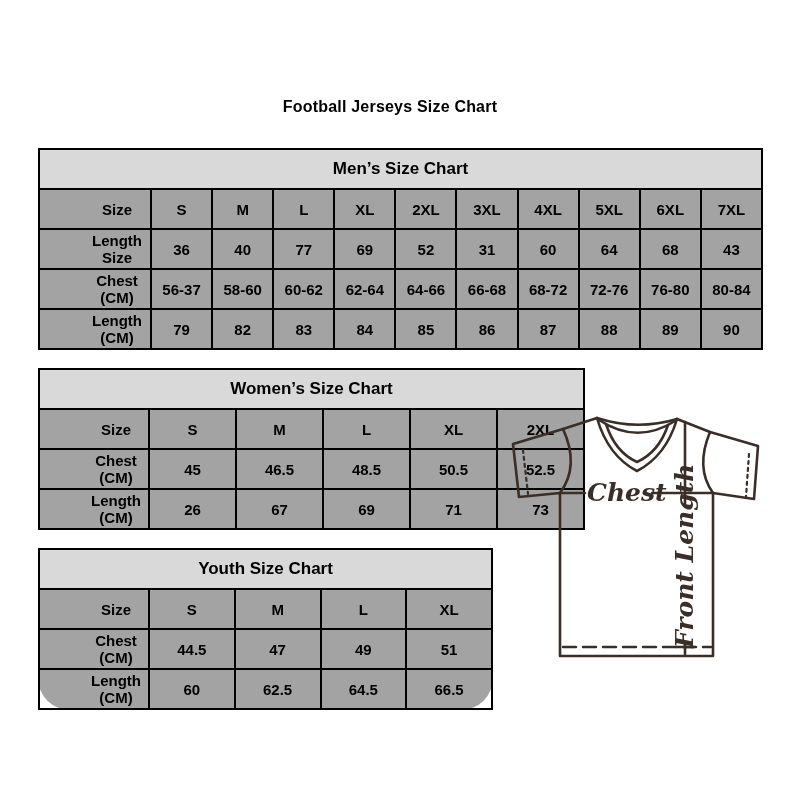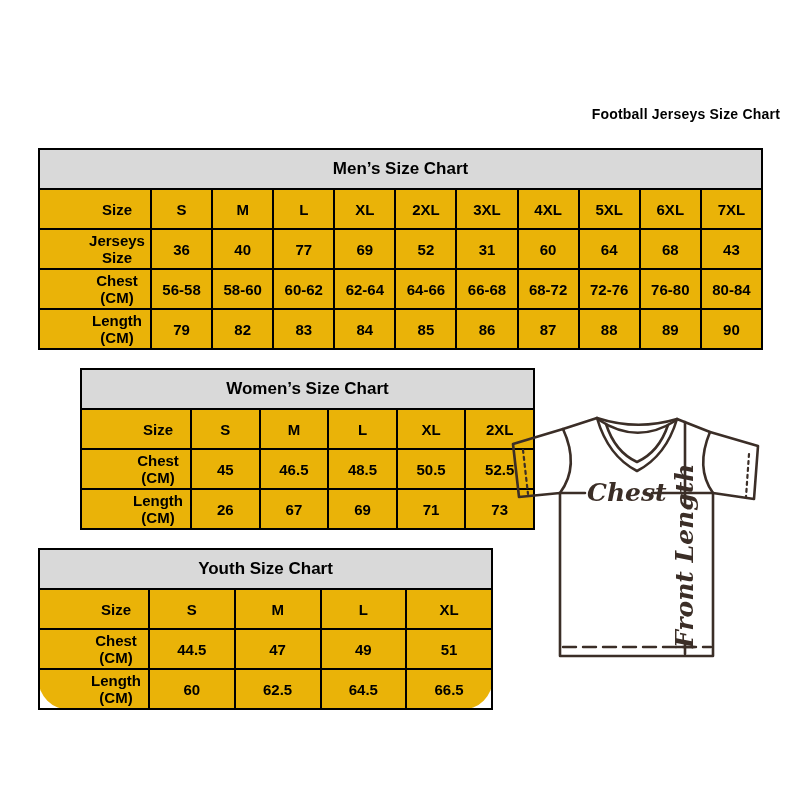--- a/index.html
+++ b/index.html
@@ -1,27 +1,27 @@
 <!DOCTYPE html>
 <html><head>
 <meta charset="utf-8">
 <style>
   html,body{margin:0;padding:0;background:#fff;}
   .page{position:relative;width:800px;height:800px;background:#fff;overflow:hidden;
         font-family:"Liberation Sans",sans-serif;color:#000;}
-  .title{position:absolute;top:106px;left:0;width:780px;text-align:right;
-         font-size:14px;font-weight:bold;letter-spacing:.2px;}
-  table{border-collapse:collapse;table-layout:fixed;position:absolute;background:#eab308;}
+  .title{position:absolute;top:98px;left:0;width:780px;text-align:center;
+         font-size:16px;font-weight:bold;letter-spacing:.2px;}
+  table{border-collapse:collapse;table-layout:fixed;position:absolute;background:#a3a3a3;}
   td,th{border:2px solid #000;text-align:center;vertical-align:middle;
         font-weight:bold;font-size:15px;padding:0;overflow:hidden;}
   tr{height:40px;}
   .section-header td{background:#d9d9d9;font-size:17px;}
   th.row-label{font-size:15px;padding-left:44px;}
   #men-table{left:38px;top:148px;width:725px;}
-  #women-table{left:38px;top:368px;width:455px;margin-left:42px;}
+  #women-table{left:38px;top:368px;width:547px;}
   #youth-table{left:38px;top:548px;width:455px;border-radius:32px;}
   .jersey{position:absolute;left:505px;top:398px;width:270px;height:272px;}
   .jersey svg{display:block;}
   .jersey text{fill:#3b2e27;font-family:"DejaVu Serif",serif;
                font-style:italic;font-weight:bold;font-size:25px;}
 </style>
 </head>
 <body>
 
 <div class="page">
@@ -53,35 +53,35 @@
       <td>L</td>
       <td>XL</td>
       <td>2XL</td>
       <td>3XL</td>
       <td>4XL</td>
       <td>5XL</td>
       <td>6XL</td>
       <td>7XL</td>
     </tr>
     <tr>
-      <th class="row-label">Jerseys Size</th>
+      <th class="row-label">Length Size</th>
       <td>36</td>
       <td>40</td>
       <td>77</td>
       <td>69</td>
       <td>52</td>
       <td>31</td>
       <td>60</td>
       <td>64</td>
       <td>68</td>
       <td>43</td>
     </tr>
     <tr>
       <th class="row-label">Chest (CM)</th>
-      <td>56-58</td>
+      <td>56-37</td>
       <td>58-60</td>
       <td>60-62</td>
       <td>62-64</td>
       <td>64-66</td>
       <td>66-68</td>
       <td>68-72</td>
       <td>72-76</td>
       <td>76-80</td>
       <td>80-84</td>
     </tr>

